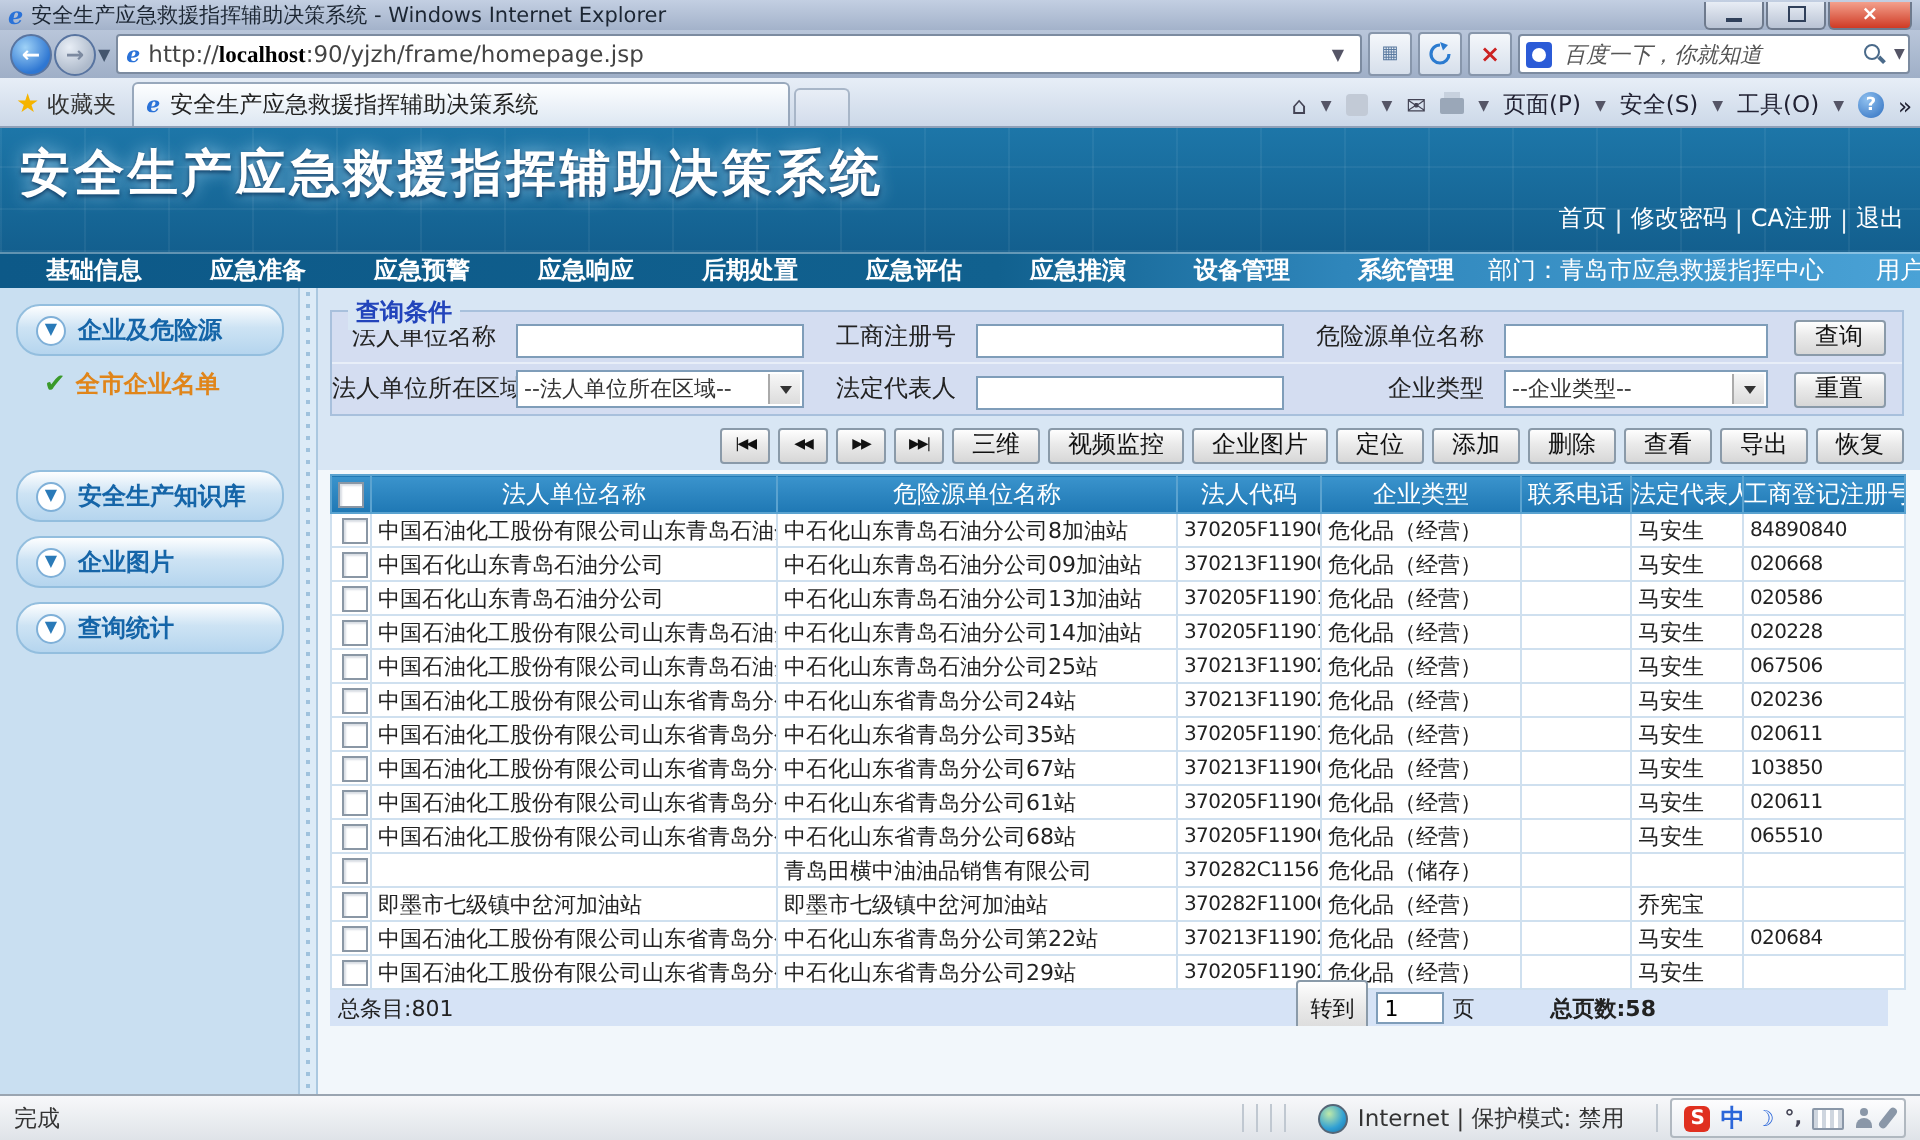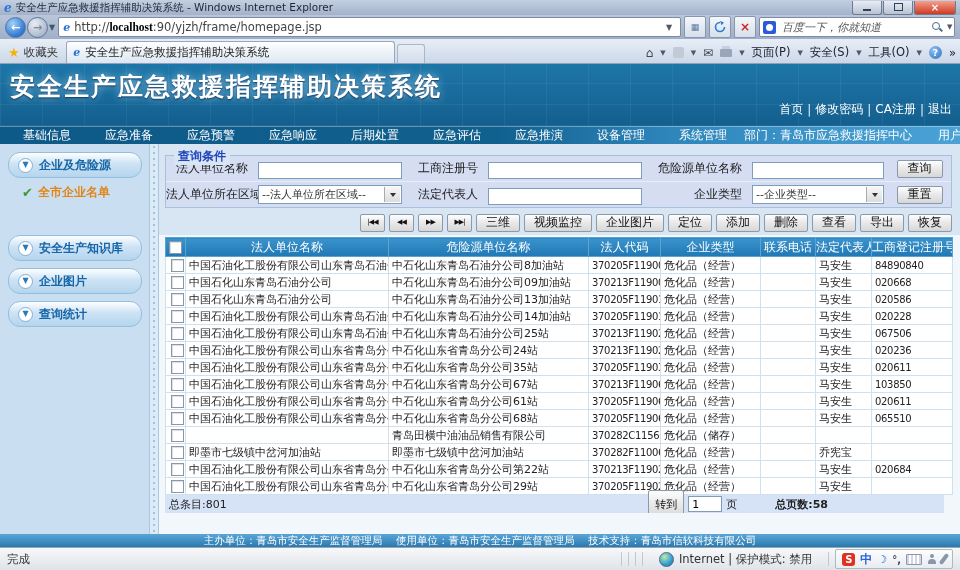--- a/index.html
+++ b/index.html
@@ -75,21 +75,21 @@
     text-shadow:0 1px 2px rgba(0,40,80,.85),0 0 9px rgba(185,230,255,.8);white-space:nowrap;}
   .appsub{display:inline-block;margin:2px 0 0 26px;padding:0 8px;font-size:10.5px;font-weight:bold;
     letter-spacing:1.5px;border:1px solid rgba(255,255,255,.65);background:rgba(8,55,95,.3);}
   .hdr-links{position:absolute;right:8px;bottom:8px;font-size:12px;display:flex;gap:4px;align-items:center;}
   .hlink{cursor:pointer;}
   .hsep{opacity:.9;}
   .navrow{height:17px;display:flex;align-items:center;font-size:12px;color:#fff;
     background:linear-gradient(90deg,#0d5988 0%,#11618f 52%,#2f86bb 70%,#4aa2d6 100%);
     border-top:1px solid rgba(255,255,255,.35);}
   .navitems{display:flex;gap:0;padding-left:6px;}
-  .navitem{padding:0 17px;font-weight:normal;white-space:nowrap;cursor:pointer;text-align:right;}
+  .navitem{padding:0 17px;font-weight:bold;white-space:nowrap;cursor:pointer;text-align:right;}
   .nav-right{margin-left:auto;display:flex;gap:26px;padding-right:10px;white-space:nowrap;}
 
   .pbody{flex:1;display:flex;overflow:hidden;}
   .sidebar{width:149px;background:#c9dff1;padding-top:8px;flex:none;}
   .group{margin:0 7px 7px 8px;}
   .group.g2{margin-top:34px;}
   .accbtn{height:24px;border:1px solid #93bede;border-radius:12px;display:flex;align-items:center;gap:6px;
     padding:0 6px 0 9px;background:linear-gradient(#fdfeff,#cde3f4 45%,#b5d5ee);cursor:pointer;}
   .acc-ico{width:13px;height:13px;border-radius:50%;background:#fff;border:1px solid #7fb0d8;color:#2a7ab8;
     font-size:8px;line-height:12px;text-align:center;flex:none;}
@@ -575,23 +575,20 @@
           <button class="btn gotobtn">转到</button>
           <input class="pageinput" value="1" style="">
           <span>页</span>
           <span class="totpages">总页数:58</span>
         </div>
 
         <div class="mainrest"></div>
       </div>
     </div>
 
-    <div class="appfoot">
-      <span>主办单位：青岛市安全生产监督管理局　 使用单位：青岛市安全生产监督管理局　 技术支持：青岛市信软科技有限公司</span>
-    </div>
   </div>
 
   <div class="statusbar">
     <span class="sb-left">完成</span>
     <i class="vsep"></i>
       <i class="vsep"></i>
       <i class="vsep"></i>
       <i class="vsep"></i>
     <div class="zone">
       <span class="globe"></span>

